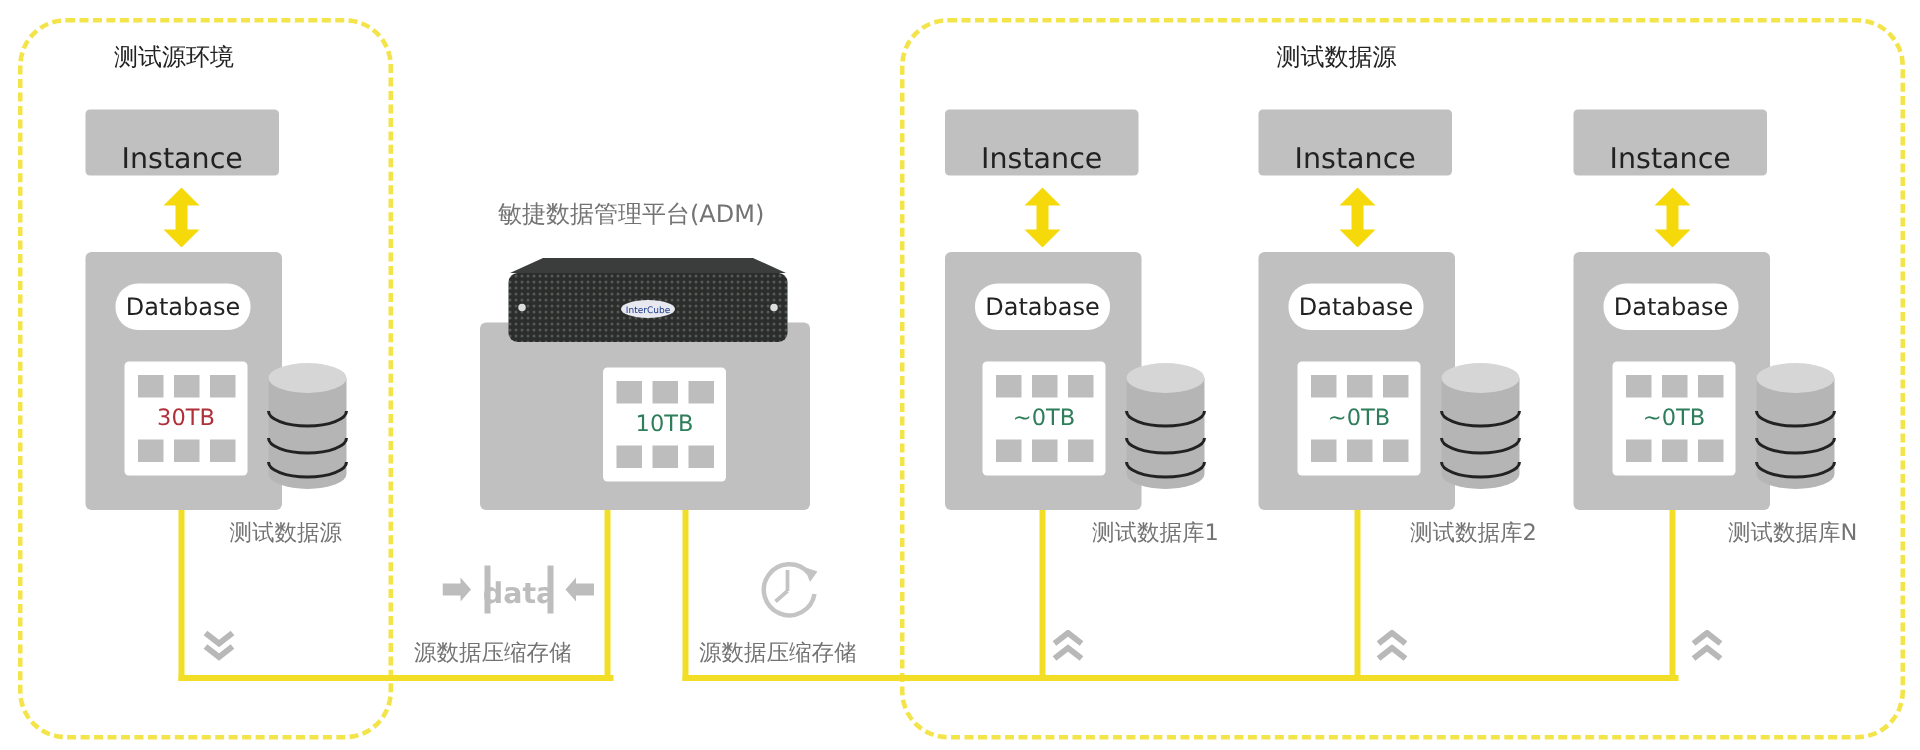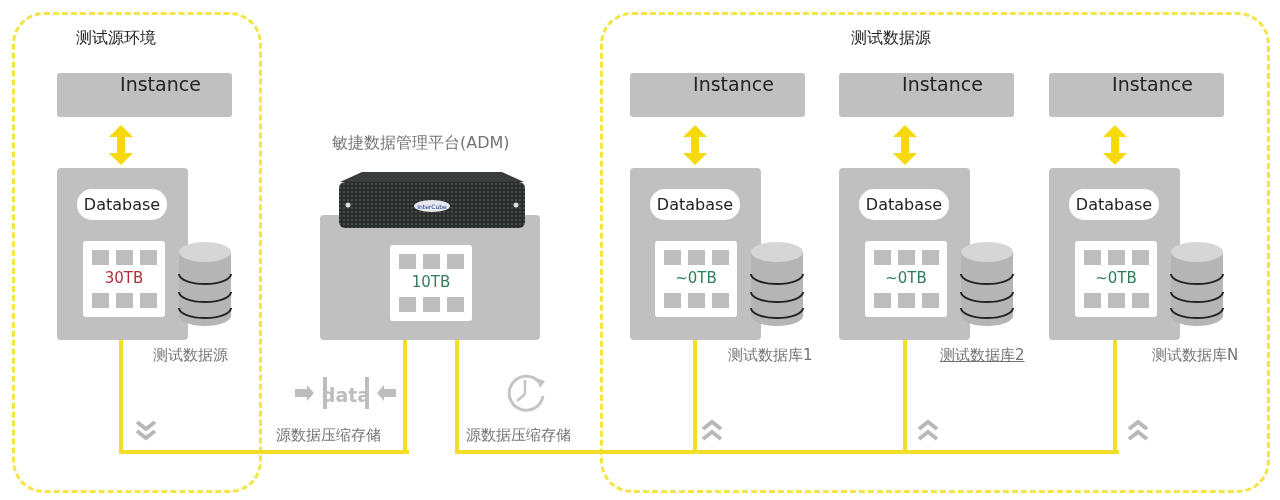--- a/index.html
+++ b/index.html
@@ -1,22 +1,22 @@
 <!DOCTYPE html>
 <html><head>
 <meta charset="utf-8">
 <style>
   html, body { margin:0; padding:0; background:#ffffff; }
   body { width:1280px; height:500px; position:relative; overflow:hidden;
          font-family:"DejaVu Sans", "Liberation Sans", sans-serif; color:#222; }
   .abs { position:absolute; }
   .env { position:absolute; border:3px dashed #f3e44a; border-radius:32px; box-sizing:border-box; }
   .env-title { position:absolute; font-size:16px; color:#222;text-align:right; }
-  .instance { position:absolute; width:143px; height:44px; background:#c0c0c0; border-radius:3px;
-              display:flex; align-items:flex-start; justify-content:center; font-size:19px; color:#222;padding-left:32px; }
+  .instance { position:absolute; width:129px; height:44px; background:#c0c0c0; border-radius:3px;
+              display:flex; align-items:flex-end; justify-content:center; font-size:19px; color:#222; }
   .dbbox { position:absolute; width:131px; height:172px; background:#c0c0c0; border-radius:4px; }
   .dblabel { position:absolute; left:20px; top:21px; width:90px; height:31px; background:#fff;
              display:flex; align-items:center; justify-content:center; font-size:16px; color:#222;border-radius:15px; }
   .grid { position:absolute; width:82px; height:76px; background:#fff; border-radius:3px; }
   .grid .cell { position:absolute; width:17px; height:15px; background:#bdbdbd; }
   .grid .val { position:absolute; left:0; right:0; top:28px; text-align:center; font-weight:normal; font-size:15px; }
   .cyl { position:absolute; }
   .arrow { position:absolute; }
   .caption { position:absolute; font-size:15px; color:#737373; white-space:nowrap; }
   .vline { position:absolute; width:4px; background:#f2de27; }
@@ -81,21 +81,21 @@
       <circle cx="2" cy="2" r="1" fill="#555a56"></circle>
     </pattern>
   </defs>
   <polygon points="24,2 164,2 186,12 2,12" fill="#3a3d3b"></polygon>
   <rect x="1" y="12" width="186" height="46" rx="6" fill="url(#mesh)"></rect>
   <circle cx="10" cy="35" r="2.5" fill="#ddd"></circle>
   <circle cx="178" cy="35" r="2.5" fill="#ddd"></circle>
   <ellipse cx="94" cy="36" rx="18" ry="6" fill="#e8e8f0"></ellipse>
   <text x="94" y="38.5" font-size="6" text-anchor="middle" fill="#1a3a8a" font-family="DejaVu Sans, sans-serif">InterCube</text>
 </svg>
-<div class="grid" style="left:390px;top:245px;">
+<div class="grid" style="left:402px;top:245px;">
   <div class="cell" style="left:9px;top:9px;"></div>
     <div class="cell" style="left:33px;top:9px;"></div>
     <div class="cell" style="left:57px;top:9px;"></div>
   <div class="val" style="color:#2e7d5b;">10TB</div>
   <div class="cell" style="left:9px;top:52px;"></div>
     <div class="cell" style="left:33px;top:52px;"></div>
     <div class="cell" style="left:57px;top:52px;"></div>
 </div>
 
 <svg class="abs" style="left:295px;top:373px;" width="102" height="40" viewBox="0 0 102 40">
@@ -164,21 +164,21 @@
     <div class="cell" style="left:33px;top:52px;"></div>
     <div class="cell" style="left:57px;top:52px;"></div>
 </div>
 <svg class="cyl" style="left:959px;top:240px;" width="56" height="88" viewBox="0 0 56 88">
   <path d="M2,12 L2,76 A26,10 0 0 0 54,76 L54,12 Z" fill="#b5b5b5"></path>
   <ellipse cx="28" cy="12" rx="26" ry="10" fill="#d6d6d6"></ellipse>
   <path d="M2,34 A26,10 0 0 0 54,34" fill="none" stroke="#222" stroke-width="2"></path>
   <path d="M2,52 A26,10 0 0 0 54,52" fill="none" stroke="#222" stroke-width="2"></path>
   <path d="M2,68 A26,10 0 0 0 54,68" fill="none" stroke="#222" stroke-width="2"></path>
 </svg>
-<div class="caption" style="left:940px;top:346px;text-decoration:underline;">测试数据库2</div>
+<div class="caption" style="left:940px;top:346px;">测试数据库2</div>
 <svg class="abs" style="left:916px;top:420px;" width="24" height="22" viewBox="0 0 24 22">
   <polyline points="3,9 12,2 21,9" fill="none" stroke="#b8b8b8" stroke-width="4"></polyline>
   <polyline points="3,19 12,12 21,19" fill="none" stroke="#b8b8b8" stroke-width="4"></polyline>
 </svg>
 
 <div class="instance" style="left:1049px;top:73px;">
   <span>Instance</span>
 </div>
 <svg class="arrow" style="left:1102px;top:125px;" width="26" height="40" viewBox="0 0 26 40">
   <polygon points="13,0 25,12 17,12 17,28 25,28 13,40 1,28 9,28 9,12 1,12" fill="#f5d90a"></polygon>

